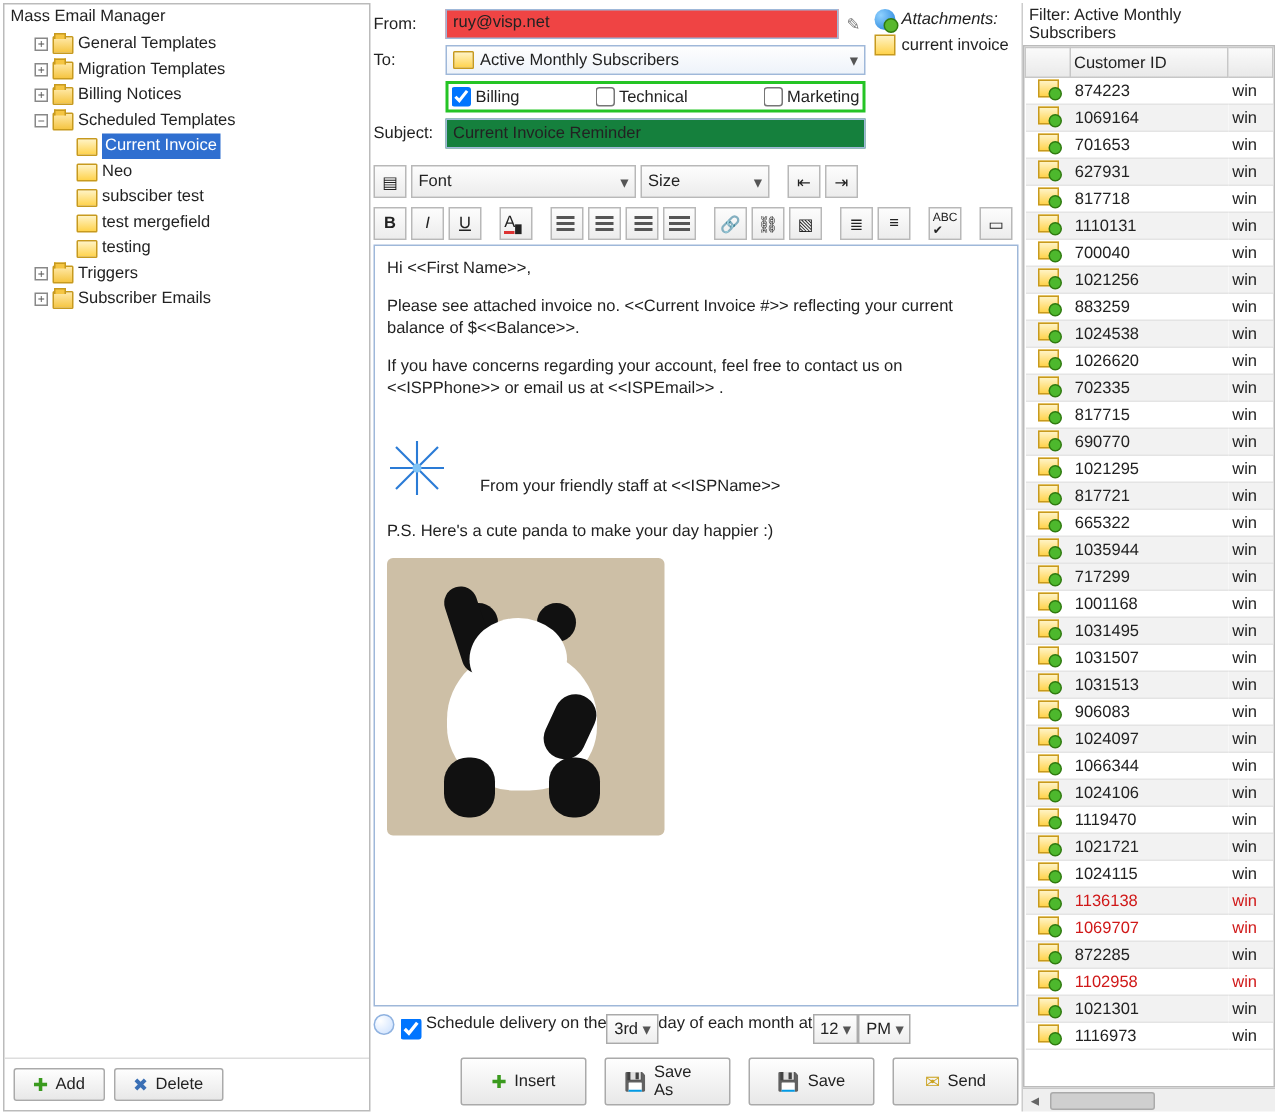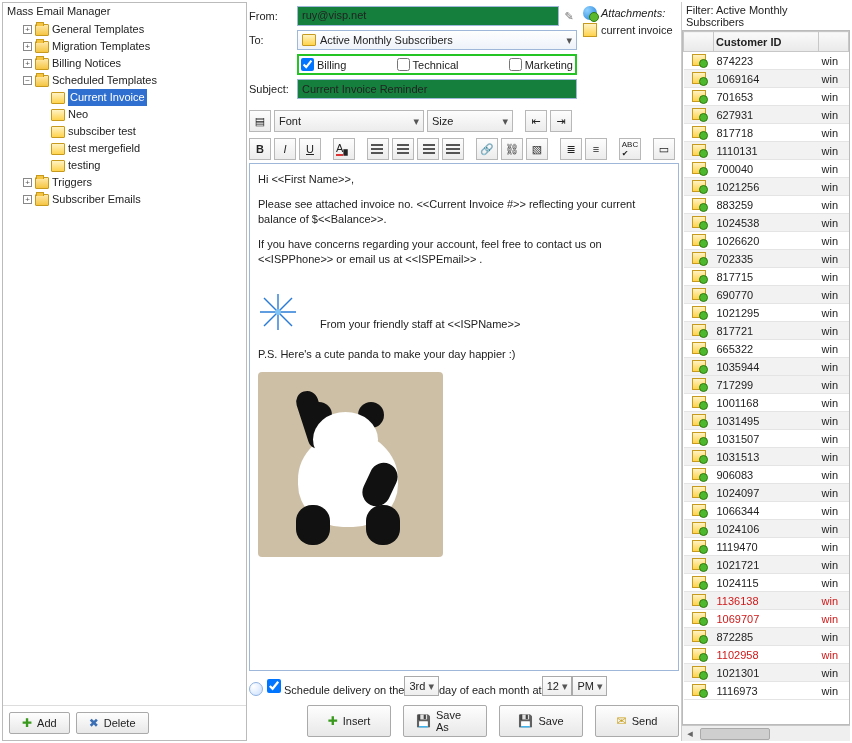--- a/index.html
+++ b/index.html
@@ -23,21 +23,21 @@
   .btn{border:1px solid #aaa;background:linear-gradient(#fefefe,#e8e8e8);padding:3px 12px;border-radius:2px;display:inline-flex;align-items:center;gap:5px;cursor:pointer}
   .btn .gly{font-size:12px}
   .btn.disabled{color:#9a9a9a}
   .btn.disabled .gly{color:#9a9a9a}
   
   .mid{width:430px;margin:2px 2px 2px 0;display:flex;flex-direction:column}
   .form{border:0;padding:4px 0}
   .frow{display:flex;align-items:center;margin-bottom:4px}
   .flab{width:48px;padding-right:6px}
   .inp{flex:1;border:1px solid #9fb8d9;background:#15803d;padding:2px 4px;height:20px}
-  .inp.ro{background:#15803d}
+  .inp.ro{background:#ef4444}
   .pencil{width:16px;text-align:center;color:#777;margin-left:2px}
   .sel-box{flex:1;border:1px solid #9fb8d9;background:linear-gradient(#fefefe,#eef3fa);height:20px;display:flex;align-items:center;justify-content:space-between;padding:0 4px}
   .sel-box .mini{display:flex;align-items:center;gap:4px}
   .chev{color:#555}
   .chkrow{border:2px solid #25c425;padding:2px 2px;display:flex;justify-content:space-between;align-items:center}
   .chk{display:flex;align-items:center;gap:3px}
   .chk input{margin:0}
   .attach{width:96px;margin-left:6px}
   .attach .hd{color:#5a7bb0;font-style:italic;display:flex;align-items:center;gap:4px}
   .attach .file{display:flex;align-items:center;gap:4px;margin-top:3px}
@@ -60,31 +60,31 @@
   .panda::after{content:"";position:absolute;left:55px;top:40px;width:65px;height:55px;background:#fff;border-radius:50%}
   .p-ear1,.p-ear2{position:absolute;width:26px;height:26px;background:#111;border-radius:50%}
   .p-ear1{left:48px;top:30px}.p-ear2{left:100px;top:30px}
   .p-eye1,.p-eye2{position:absolute;width:18px;height:22px;background:#111;border-radius:50%}
   .p-eye1{left:62px;top:58px}.p-eye2{left:92px;top:58px}
   .p-arm{position:absolute;left:44px;top:18px;width:22px;height:60px;background:#111;border-radius:12px;transform:rotate(-18deg)}
   .p-arm2{position:absolute;left:108px;top:90px;width:28px;height:45px;background:#111;border-radius:14px;transform:rotate(25deg)}
   .p-leg1,.p-leg2{position:absolute;width:34px;height:40px;background:#111;border-radius:16px;bottom:12px}
   .p-leg1{left:38px}.p-leg2{left:108px}
   
-  .bottom{padding:5px 0;display:flex;align-items:flex-end;gap:0}
+  .bottom{padding:5px 0;display:flex;align-items:flex-start;gap:0}
   .cb{width:14px;height:14px}
   .ymd{border:1px solid #aaa;background:linear-gradient(#fefefe,#eee);padding:1px 4px;display:inline-flex;align-items:center;gap:3px;height:20px}
   .btnrow{display:flex;gap:12px;justify-content:flex-end;padding:4px 0}
   .btnrow .btn{width:84px;justify-content:center}
   
   .right{flex:1;margin:2px 2px 2px 0;display:flex;flex-direction:column;border-left:1px solid #ccc}
   .right-title{padding:2px 4px}
   .grid{flex:1;overflow:hidden;border:1px solid #bbb}
   .grid table{width:100%;border-collapse:collapse;table-layout:fixed}
-  .grid th{background:linear-gradient(#fafafa,#e9e9e9);border:1px solid #c7c7c7;padding:2px 2px;font-weight:bold;text-align:left;height:20px}
+  .grid th{background:linear-gradient(#fafafa,#e9e9e9);border:1px solid #c7c7c7;padding:2px 2px;font-weight:normal;text-align:left;height:20px}
   .grid td{border-bottom:1px solid #e4e4e4;padding:0 3px;height:18px;white-space:nowrap;overflow:hidden}
   .grid tr.alt td{background:#f2f2f2}
   .grid td.ic{width:30px;text-align:center}
   .uic{display:inline-block;width:14px;height:12px;background:linear-gradient(#fff3c4,#ffd34d);border:1px solid #c79a1e;position:relative}
   .uic::after{content:"";position:absolute;right:-3px;bottom:-3px;width:7px;height:7px;border-radius:50%;background:#4db82d;border:1px solid #2f7a0f}
   .red{color:#d01818}
   .hscroll{height:16px;border-top:1px solid #c7c7c7;background:#efefef;display:flex;align-items:center}
   .hscroll .tr{width:16px;text-align:center;color:#666}
   .hscroll .thumb{height:12px;background:#cfcfcf;border:1px solid #aaa;margin-left:2px;width:70px;border-radius:2px}
 </style>

